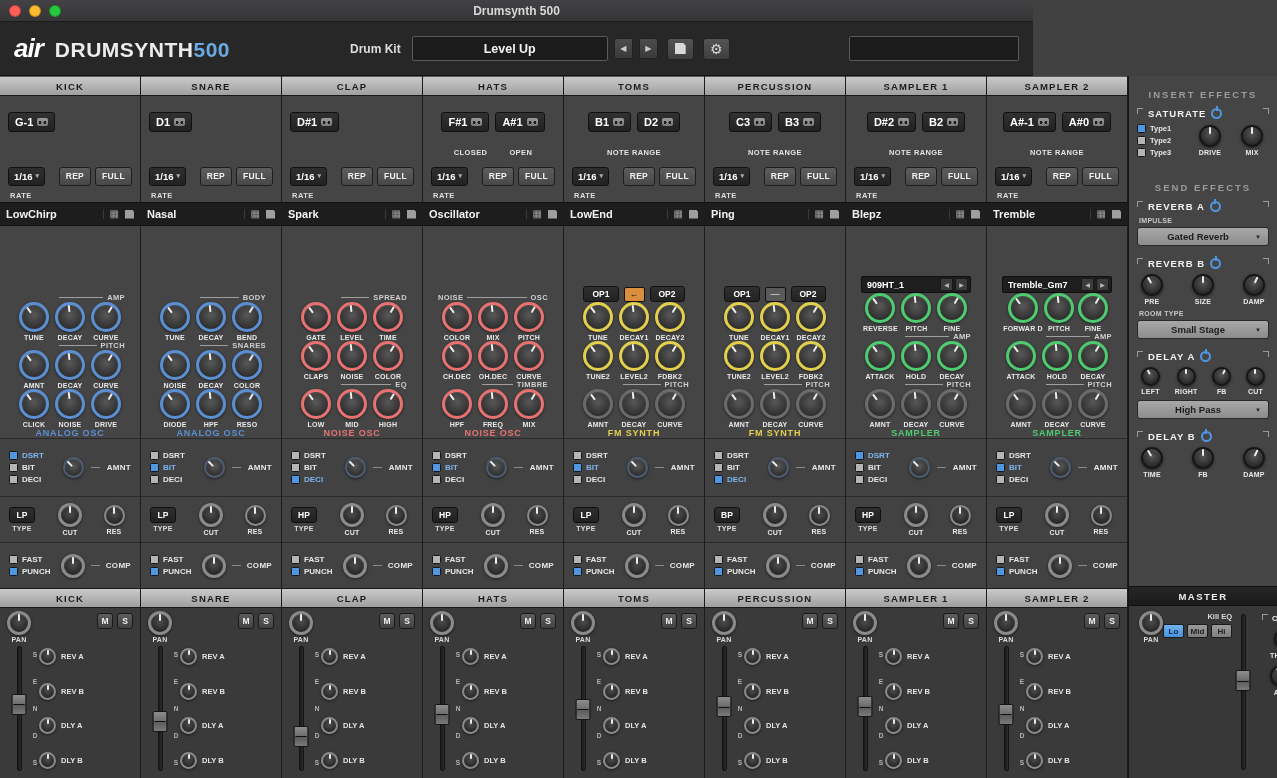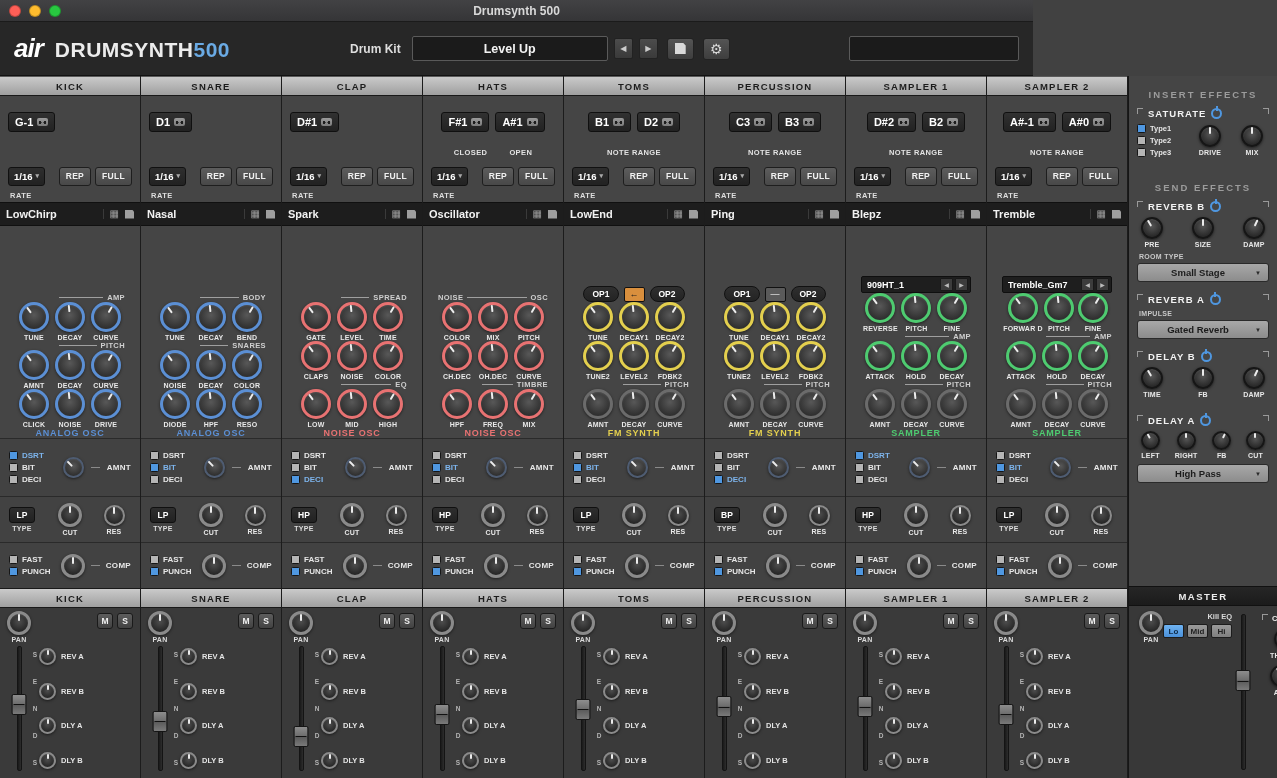--- a/index.html
+++ b/index.html
@@ -69,21 +69,21 @@
   .preset-bar { flex:0 0 24px; background:#1d1d1d; border-top:1px solid #101010; border-bottom:1px solid #101010;
     display:flex; align-items:center; padding:0 6px; gap:4px; cursor:pointer; }
   .preset-name { flex:1; color:#f2f2f2; font-size:11px; font-weight:bold; white-space:nowrap; overflow:hidden; }
   .picons { display:flex; align-items:center; gap:6px; border-left:1px solid #3a3a3a; padding-left:6px; }
   .picon { color:#9f9f9f; font-size:10px; line-height:1; }
   .picon.floppy { background:#9f9f9f; width:9px; height:9px; }
 
   
   .synth { flex:0 0 212px; display:flex; flex-direction:column; justify-content:flex-end; padding:2px 15px 0; }
   .ops-row { display:flex; align-items:center; justify-content:center; gap:5px; }
-  .op-btn { background:linear-gradient(#2f2f2f,#232323); border:1px solid #111; border-radius:8px;
+  .op-btn { background:linear-gradient(#2f2f2f,#232323); border:1px solid #111; border-radius:3px;
     color:#fff; font-size:8.5px; font-weight:bold; padding:2px 8px; }
   .op-link { width:21px; height:15px; border:1px solid #111; border-radius:2px; background:#5a5a5a; color:#eee;
     font-size:9px; display:flex; align-items:center; justify-content:center; }
   .op-link.active { background:#d98f3d; color:#1c1c1c; }
   .sample-row { height:17px; display:flex; align-items:center; background:#1e1e1e; border:1px solid #0f0f0f;
     border-radius:2px; padding:0 2px 0 5px; gap:2px; }
   .sample-name { flex:1; color:#fff; font-size:9px; font-weight:bold; white-space:nowrap; overflow:hidden; }
   .s-arr { width:13px; height:13px; background:#3c3c3c; border:1px solid #191919; color:#bbb; font-size:6px;
     display:flex; align-items:center; justify-content:center; border-radius:1px; }
   .group { display:flex; align-items:center; gap:4px; font-size:7.5px; font-weight:bold; color:#cfcfcf;
@@ -1704,20 +1704,34 @@
               <span class="klabel">MIX</span>
             </div>
         </div>
       </section>
 
       <div class="side-title">SEND EFFECTS</div>
 
       <section class="fx">
         <div class="fx-head">
           <span class="corner tl"></span>
+          <span class="fx-name">REVERB A</span>
+          <span class="power"></span>
+          <span class="corner tr"></span>
+        </div>
+        <div class="mini-lab">IMPULSE</div>
+        <div class="dropdown">
+          <span class="dd-val">Gated Reverb</span>
+          <span class="dd-arr">▼</span>
+        </div>
+      </section>
+
+      <section class="fx">
+        <div class="fx-head">
+          <span class="corner tl"></span>
           <span class="fx-name">REVERB B</span>
           <span class="power"></span>
           <span class="corner tr"></span>
         </div>
         <div class="krow-s">
           <div class="kcell">
               <div class="knob sidek"></div>
               <span class="klabel">PRE</span>
             </div>
           <div class="kcell">
@@ -1732,27 +1746,44 @@
         <div class="mini-lab">ROOM TYPE</div>
         <div class="dropdown">
           <span class="dd-val">Small Stage</span>
           <span class="dd-arr">▼</span>
         </div>
       </section>
 
       <section class="fx">
         <div class="fx-head">
           <span class="corner tl"></span>
-          <span class="fx-name">REVERB A</span>
+          <span class="fx-name">DELAY A</span>
           <span class="power"></span>
           <span class="corner tr"></span>
         </div>
-        <div class="mini-lab">IMPULSE</div>
+        <div class="krow-s">
+          <div class="kcell">
+              <div class="knob sidek sm"></div>
+              <span class="klabel">LEFT</span>
+            </div>
+          <div class="kcell">
+              <div class="knob sidek sm"></div>
+              <span class="klabel">RIGHT</span>
+            </div>
+          <div class="kcell">
+              <div class="knob sidek sm"></div>
+              <span class="klabel">FB</span>
+            </div>
+          <div class="kcell">
+              <div class="knob sidek sm"></div>
+              <span class="klabel">CUT</span>
+            </div>
+        </div>
         <div class="dropdown">
-          <span class="dd-val">Gated Reverb</span>
+          <span class="dd-val">High Pass</span>
           <span class="dd-arr">▼</span>
         </div>
       </section>
 
       <section class="fx">
         <div class="fx-head">
           <span class="corner tl"></span>
           <span class="fx-name">DELAY B</span>
           <span class="power"></span>
           <span class="corner tr"></span>
@@ -1766,51 +1797,20 @@
               <div class="knob sidek"></div>
               <span class="klabel">FB</span>
             </div>
           <div class="kcell">
               <div class="knob sidek"></div>
               <span class="klabel">DAMP</span>
             </div>
         </div>
       </section>
 
-      <section class="fx">
-        <div class="fx-head">
-          <span class="corner tl"></span>
-          <span class="fx-name">DELAY A</span>
-          <span class="power"></span>
-          <span class="corner tr"></span>
-        </div>
-        <div class="krow-s">
-          <div class="kcell">
-              <div class="knob sidek sm"></div>
-              <span class="klabel">LEFT</span>
-            </div>
-          <div class="kcell">
-              <div class="knob sidek sm"></div>
-              <span class="klabel">RIGHT</span>
-            </div>
-          <div class="kcell">
-              <div class="knob sidek sm"></div>
-              <span class="klabel">FB</span>
-            </div>
-          <div class="kcell">
-              <div class="knob sidek sm"></div>
-              <span class="klabel">CUT</span>
-            </div>
-        </div>
-        <div class="dropdown">
-          <span class="dd-val">High Pass</span>
-          <span class="dd-arr">▼</span>
-        </div>
-      </section>
-
       <div class="master-bar">MASTER</div>
       <div class="master">
         <div class="m-top">
           <div class="pan-wrap">
             <div class="knob med grayk"></div>
             <span class="under-lab">PAN</span>
           </div>
           <div class="killeq">
             <span class="kill-lab">Kill EQ</span>
             <div class="eq-btns">

